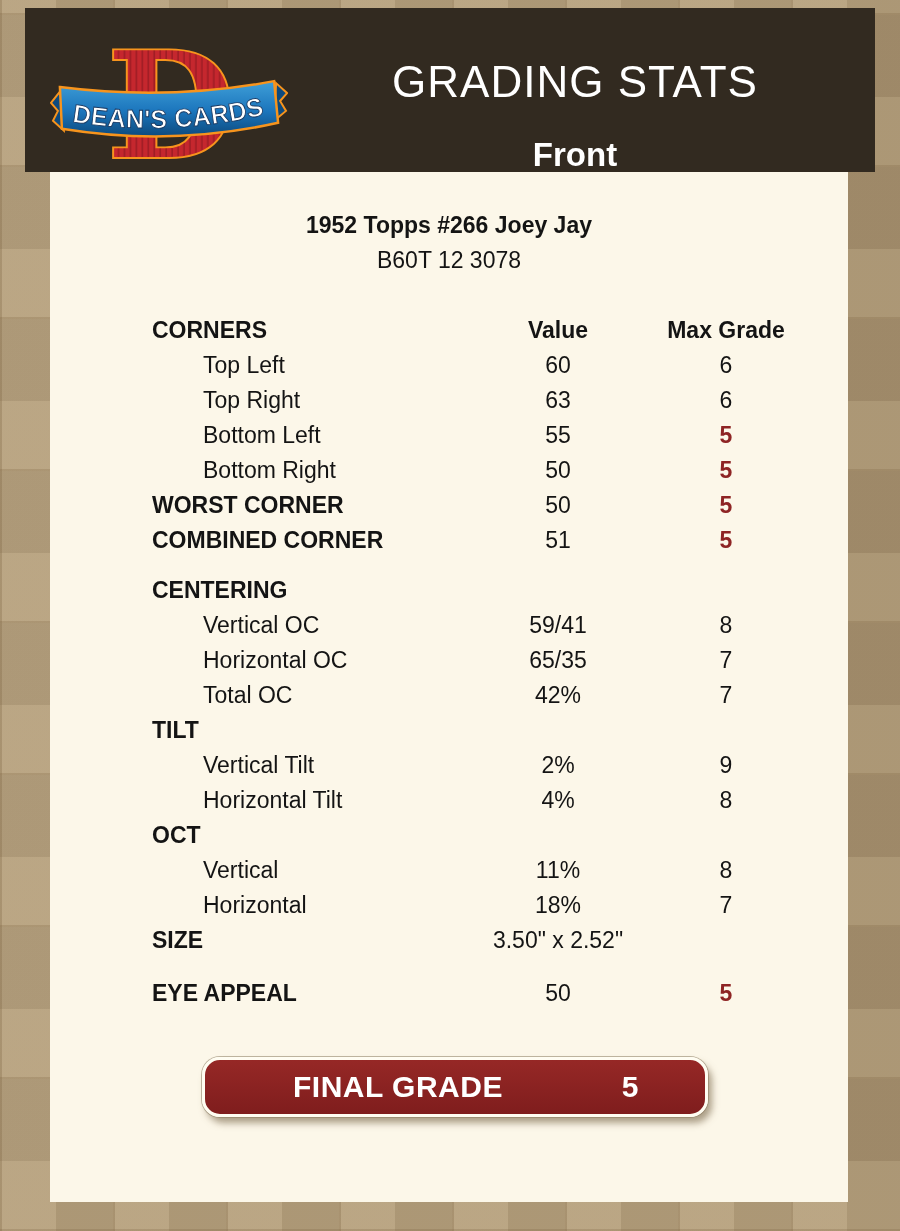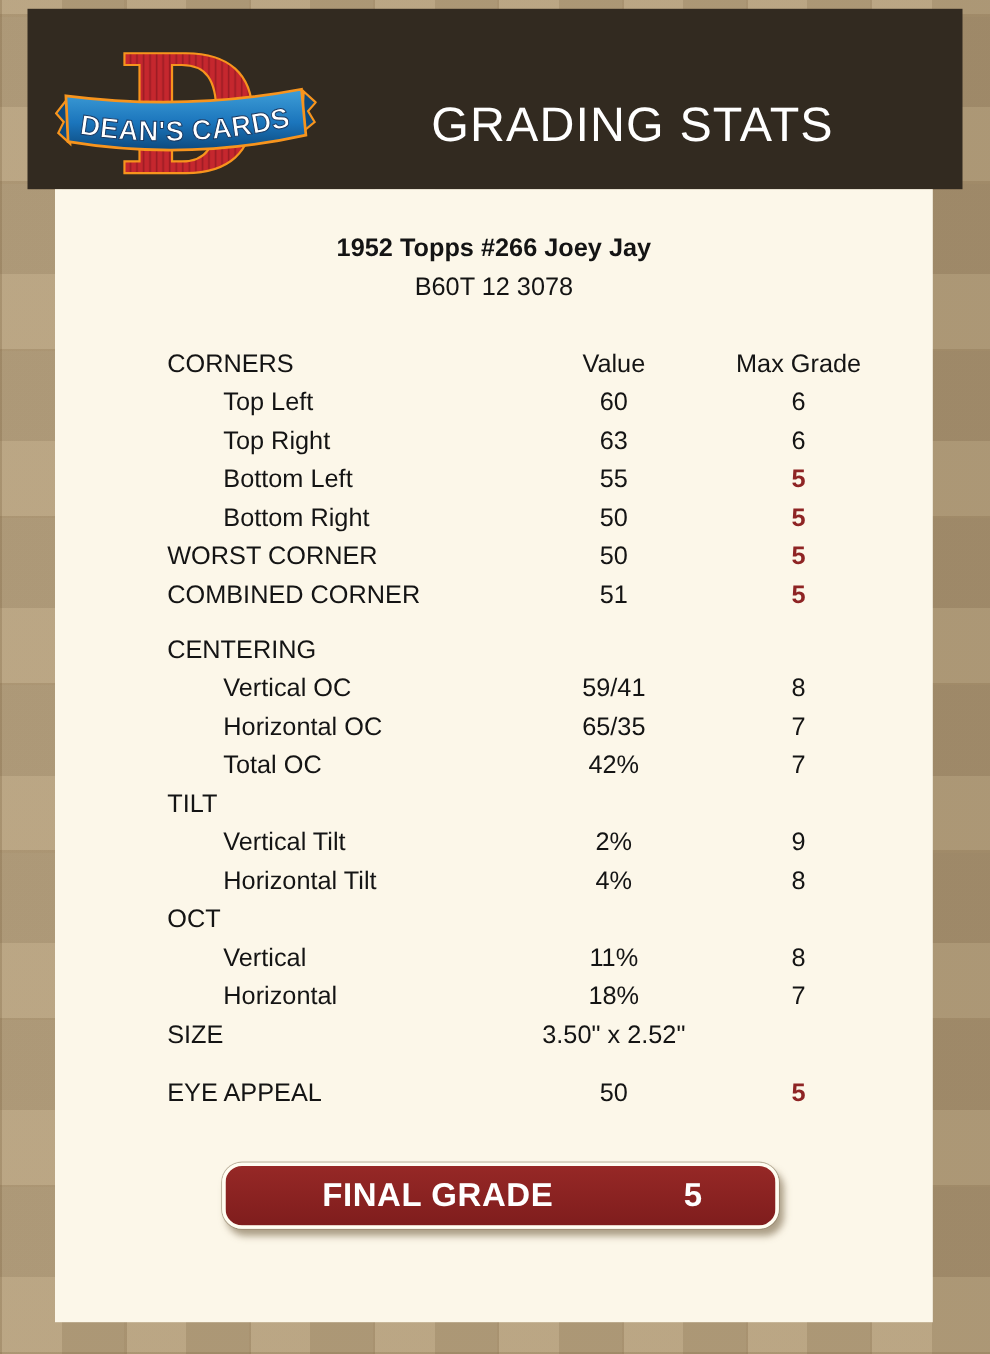--- a/index.html
+++ b/index.html
@@ -19,39 +19,39 @@
   
   .header {
     position:absolute; left:25px; top:8px; width:850px; height:164px;
     background:#322a20;
   }
   .logo-wrap { position:absolute; left:25px; top:20px; width:238px; height:142px; }
   .header-text {
     position:absolute; left:280px; right:30px; top:0; height:100%;
     text-align:center; color:#ffffff;
   }
-  .header-title { padding-top:81px; font-size:44px; line-height:50px; letter-spacing:1px;text-align:center; }
+  .header-title { padding-top:49px; font-size:44px; line-height:50px; letter-spacing:1px;text-align:center; }
   .header-subtitle { margin-top:28px; font-size:33px; line-height:40px;font-weight:bold; }
 
   
   .card {
     position:absolute; left:50px; top:172px; width:798px; height:1030px;
     background:#fcf7e9; color:#141414;
   }
   .card-title { margin-top:40px; text-align:center; font-size:23px; line-height:26px; font-weight:bold; }
   .card-code  { margin-top:9px;  text-align:center; font-size:23px; line-height:26px; }
 
   
   .stats { margin-top:40px; margin-left:102px; font-size:23px; }
   .trow { display:grid; grid-template-columns:318px 176px 160px; height:35px; align-items:center; }
   .trow.gap15 { margin-top:15px; }
   .trow.gap18 { margin-top:18px; }
   .cell { white-space:nowrap; }
   .cell.val, .cell.grd { text-align:center; }
-  .bold { font-weight:normal; }
+  .bold { font-weight:bold; }
   .indent { padding-left:51px; }
   .red { color:#8e2424; font-weight:bold; }
 
   
   .final-grade {
     margin-top:46px; margin-left:152px; width:506px; height:60px;
     background:linear-gradient(#962826, #7f1d1d);
     border:3px solid #fffdf2; border-radius:18px;
     box-shadow:0 0 0 1px rgba(140,125,100,.55), 4px 6px 7px rgba(105,85,55,.55);
     display:grid; grid-template-columns:70% 30%; align-items:center;

